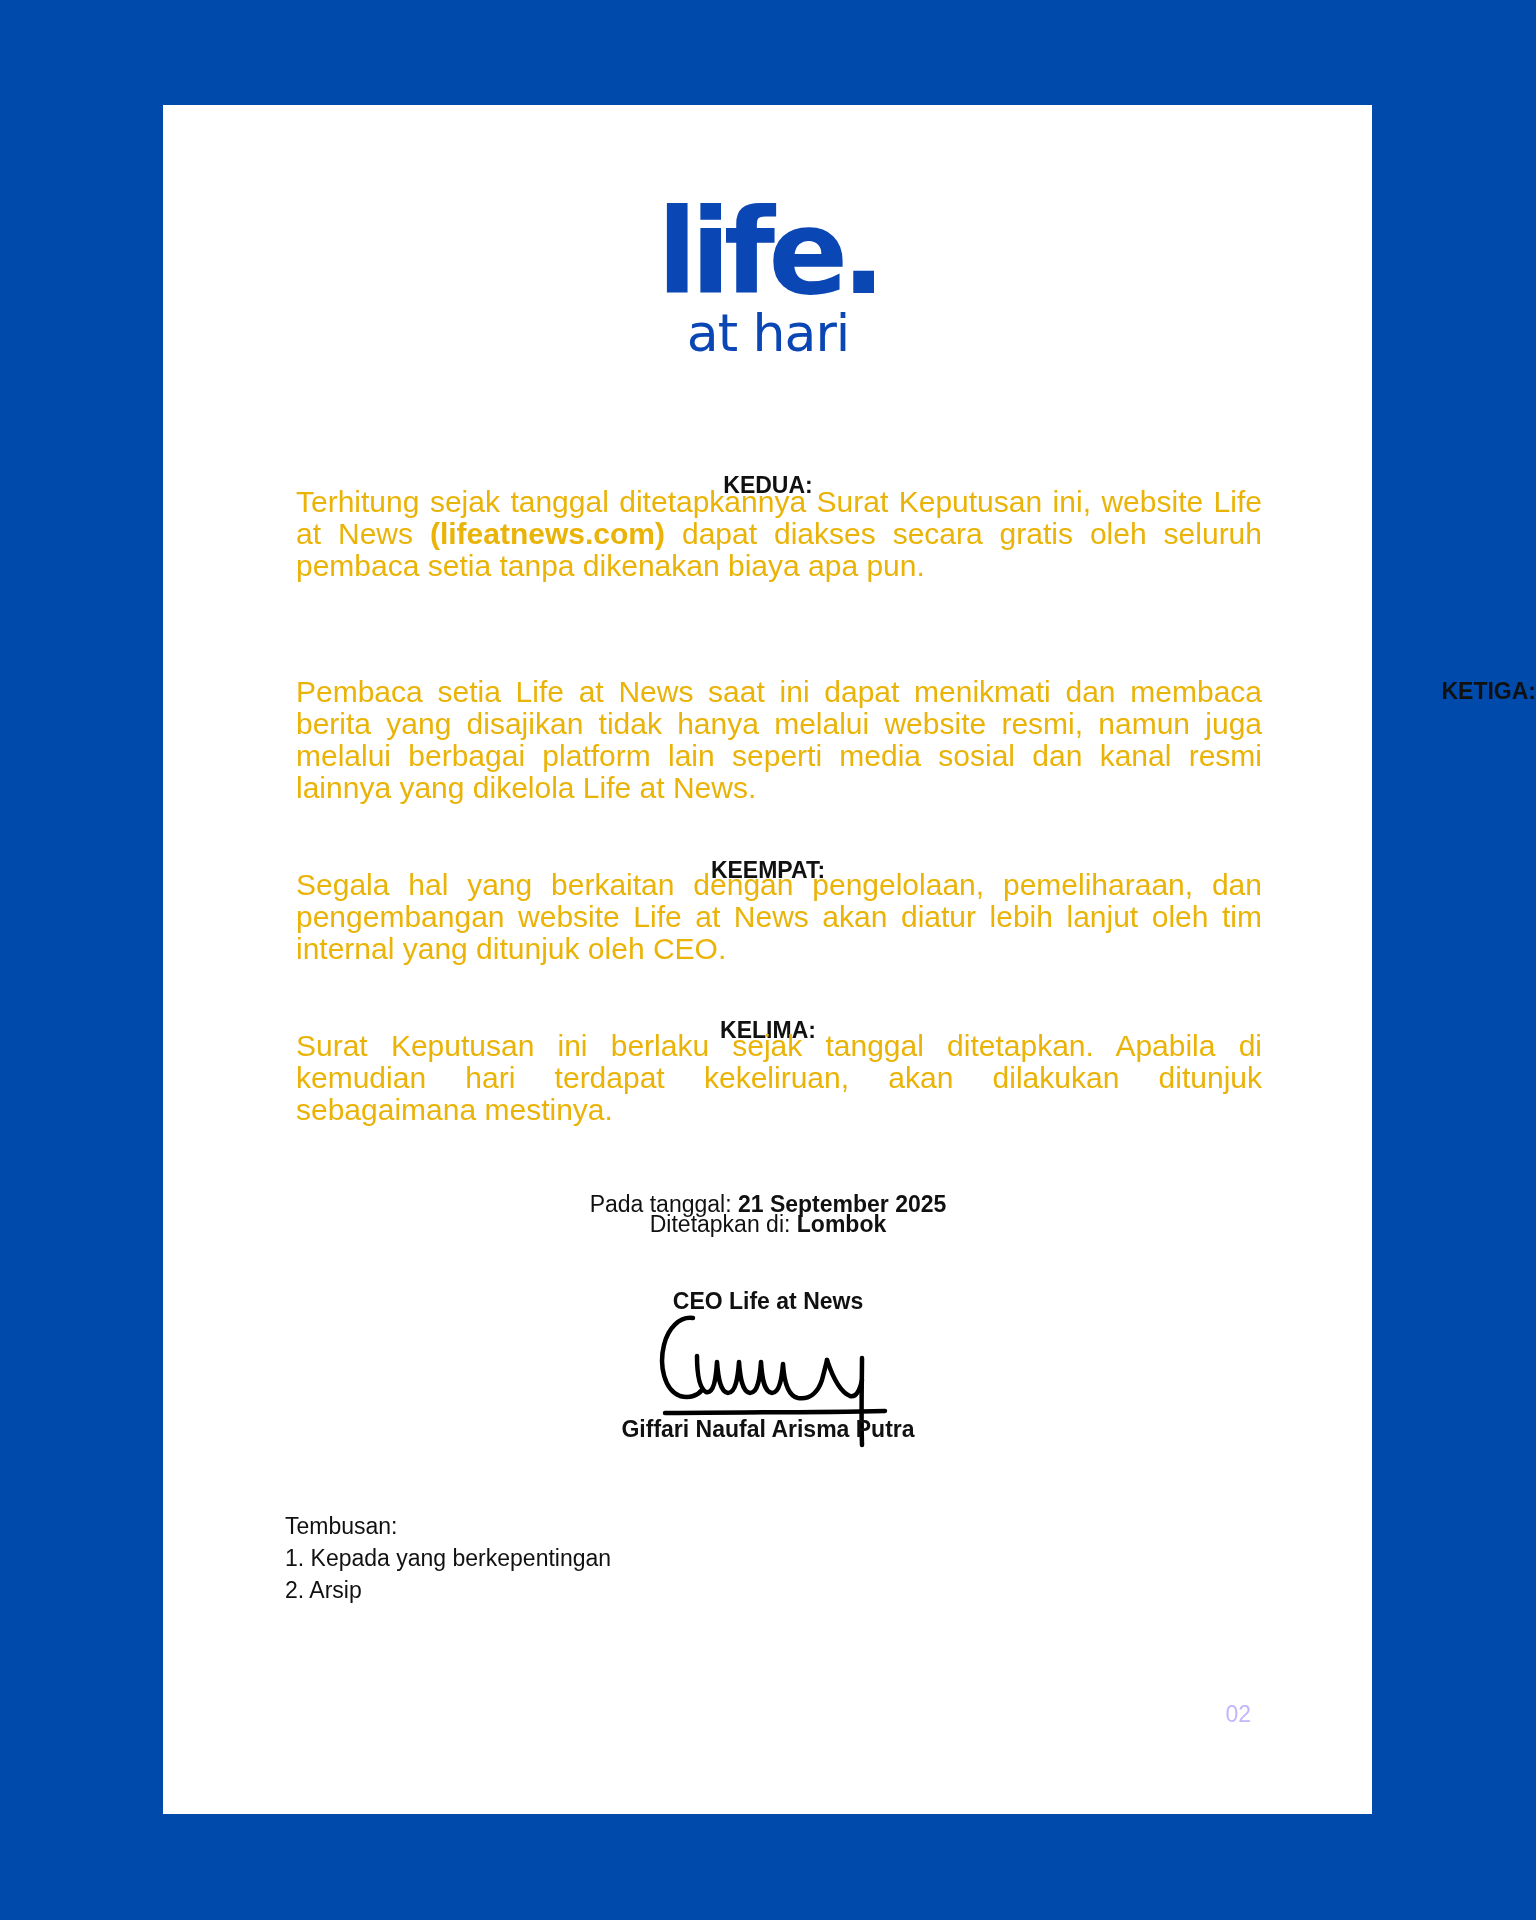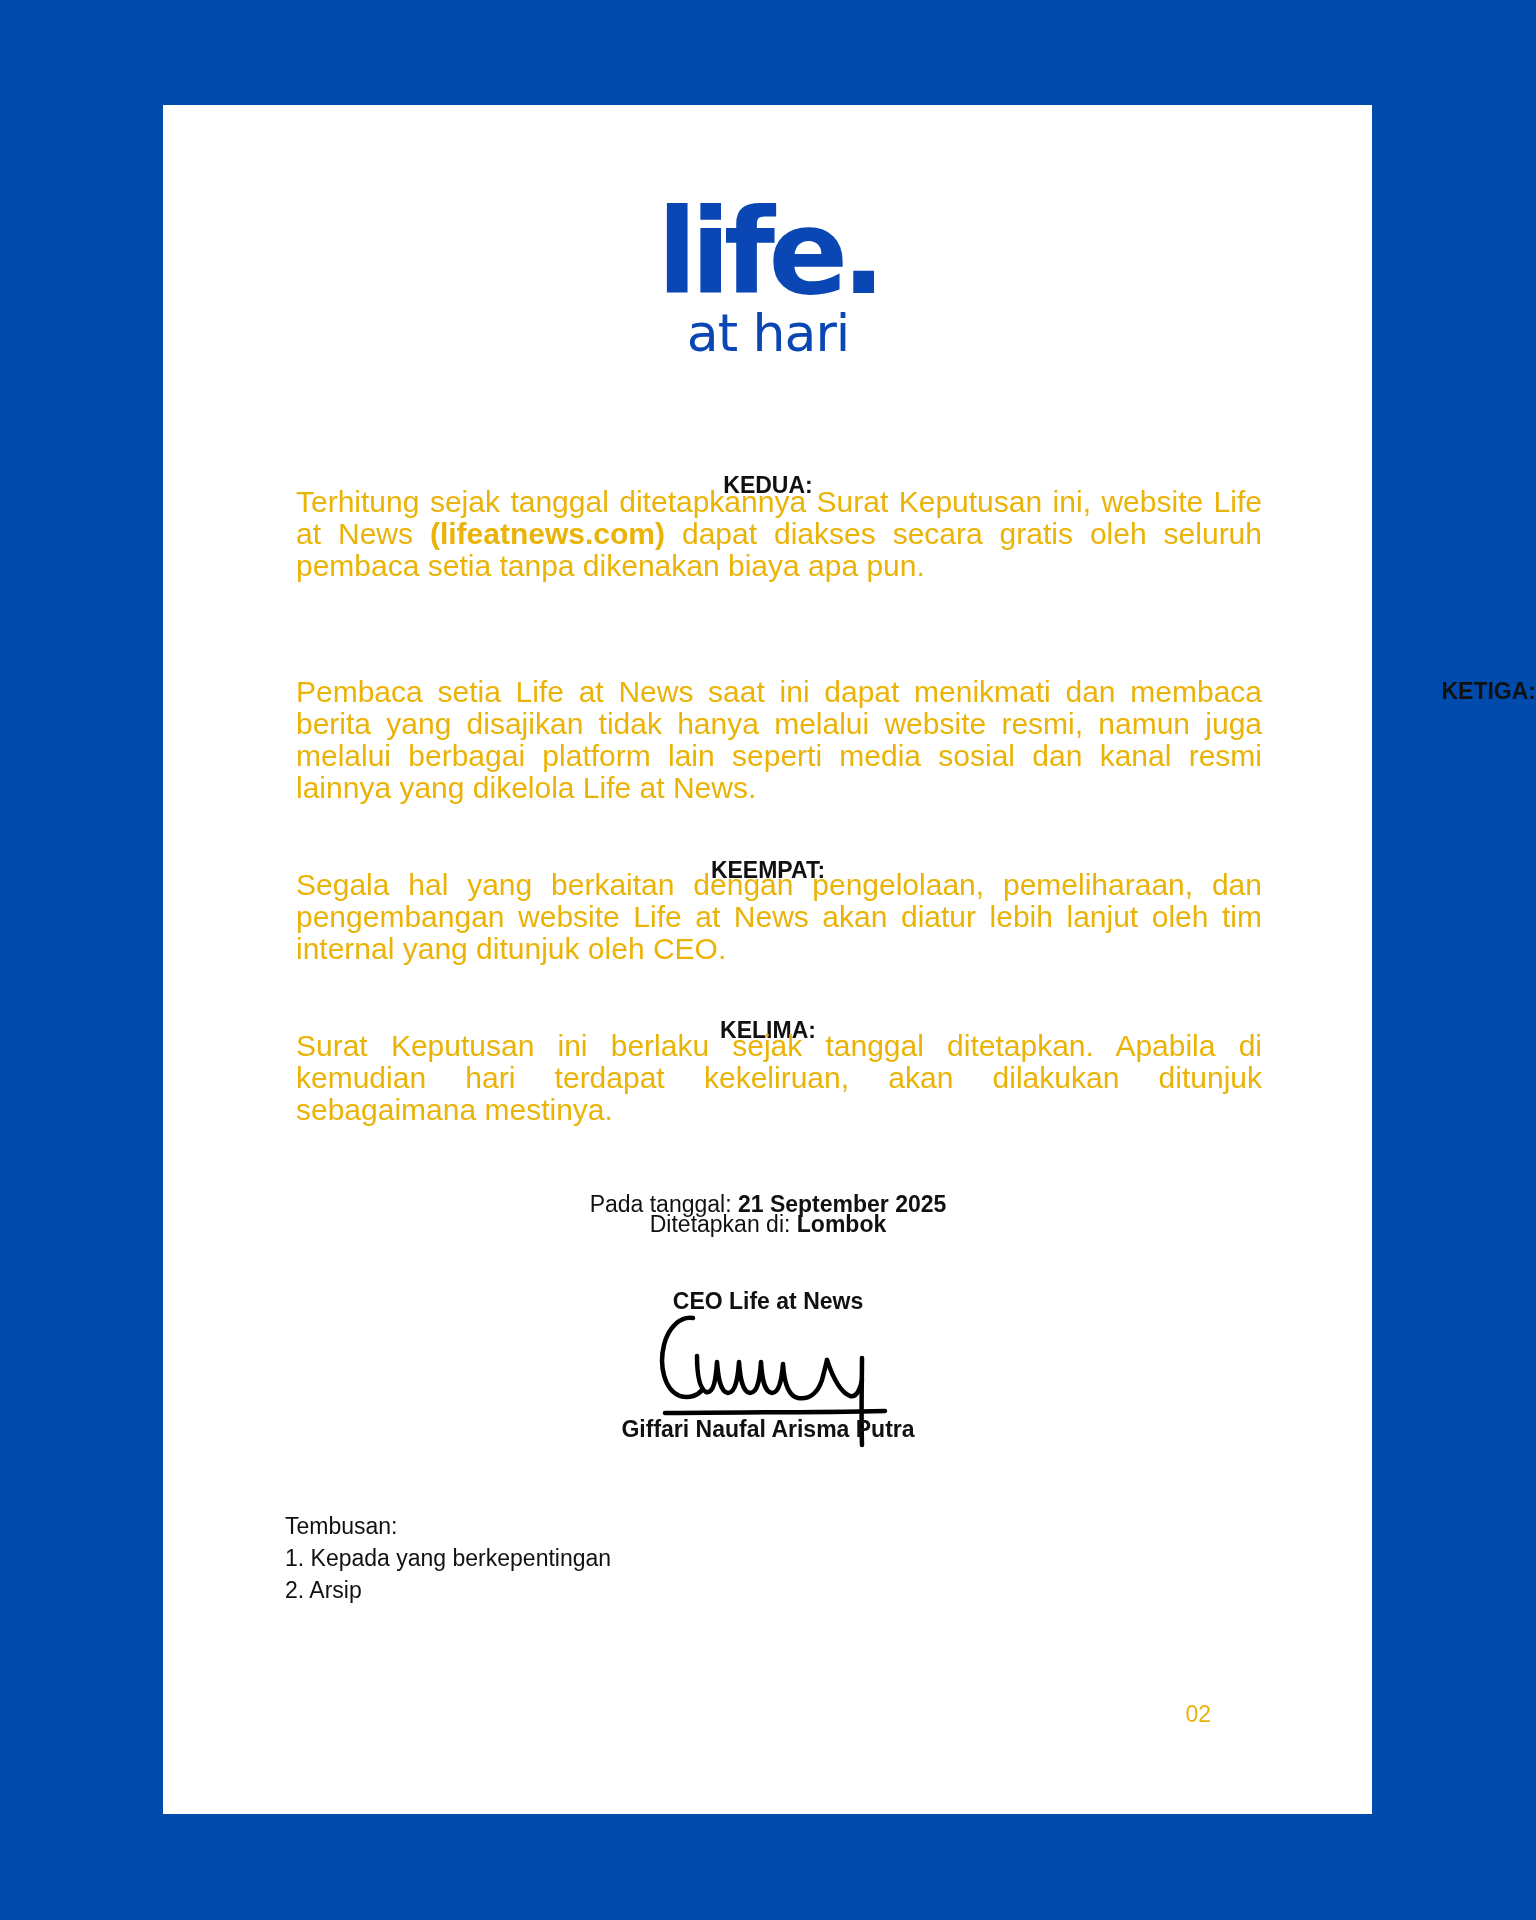--- a/index.html
+++ b/index.html
@@ -31,21 +31,21 @@
   .para b { font-weight:bold; }
   .center-line {
     position:absolute; left:0; width:1536px; text-align:center;
     font-size:23px; line-height:32px; color:#111;
   }
   .center-line b { font-weight:bold; }
   .left-line {
     position:absolute; left:285px; font-size:23px; line-height:32px; color:#111; white-space:nowrap;
   }
   .pagenum {
-    position:absolute; left:1110px; width:101px; text-align:right; font-size:23px; line-height:32px; color:#eab308;
+    position:absolute; left:1150px; width:101px; text-align:right; font-size:23px; line-height:32px; color:#c4b5fd;
   }
   .sig { position:absolute; left:640px; top:1305px; width:260px; height:150px; }
 </style>
 </head>
 <body>
 
 <div class="page"></div>
 
 <div class="logo-life">life.</div>
 <div class="logo-at">at hari</div>

